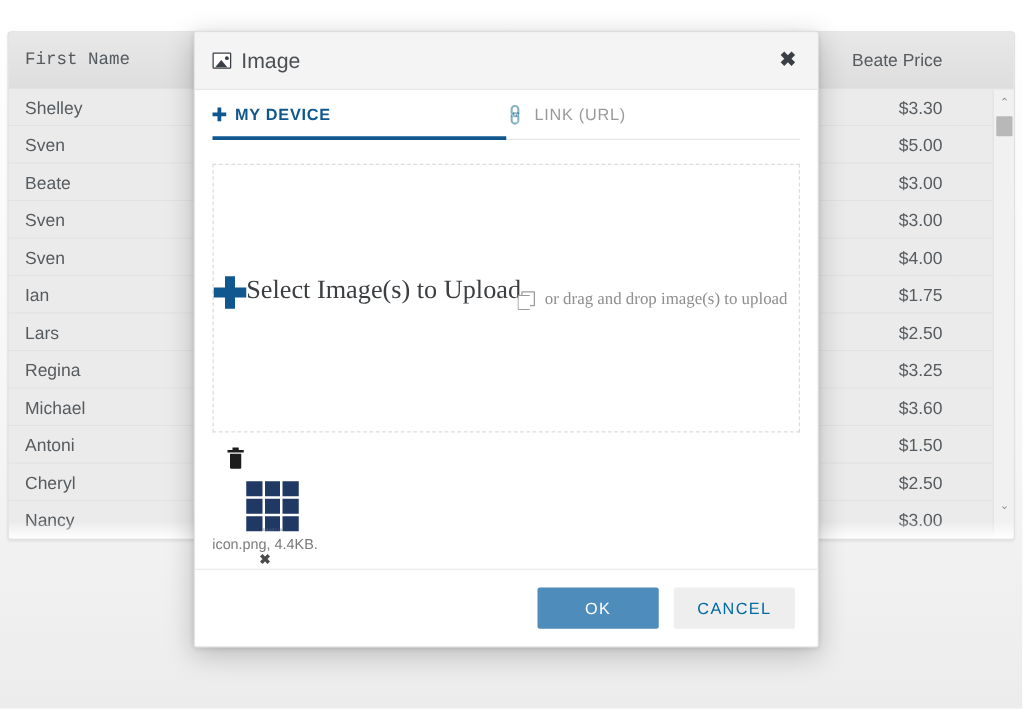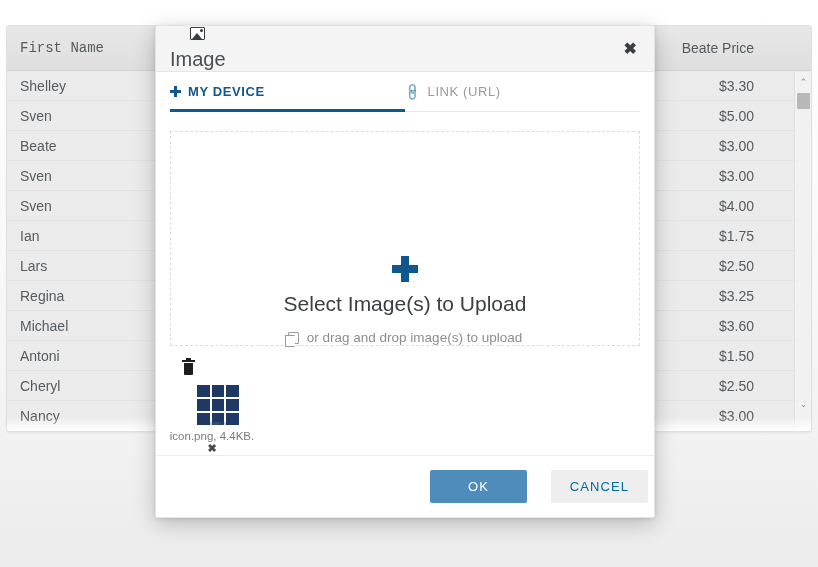--- a/index.html
+++ b/index.html
@@ -125,23 +125,22 @@
     border-bottom: 1px solid #e6e6e6;
     display: flex;
     align-items: center;
     padding: 0 14px;
     flex: none;
   }
   .dlg-title {
     display: flex;
     align-items: center;
     gap: 8px;
-    font-size: 20px;
+    font-size: 17px;
     color: #4a4f54;
-    flex-direction: column;
   }
   .icon-image {
     display: inline-block;
     width: 15px; height: 13px;
     border: 1px solid #3a3f45;
     border-radius: 1px;
     position: relative;
     overflow: hidden;
     background: #ffffff;
   }
@@ -226,24 +225,24 @@
     color: #9a9a9a;
     transform: rotate(-45deg);
   }
 
   
   .dropzone {
     margin: 19px 14px 0 14px;
     height: 215px;
     border: 1px dashed #dcdcdc;
     display: flex;
-    flex-direction: column;
     align-items: center;
-    justify-content: flex-end;
+    justify-content: flex-start;
     cursor: pointer;
+    font-family: Liberation Serif, serif;
   }
   .plus-big {
     position: relative;
     width: 26px; height: 26px;
     margin-bottom: 10px;
   }
   .plus-big::before, .plus-big::after {
     content: "";
     position: absolute;
     background: #11578f;
@@ -356,22 +355,22 @@
   }
 
   
   .dlg-footer {
     flex: none;
     height: 62px;
     border-top: 1px solid #ececec;
     display: flex;
     align-items: center;
     justify-content: flex-end;
-    gap: 24px;
-    padding: 0 6px;
+    gap: 12px;
+    padding: 0 18px;
     background: #ffffff;
   }
   .btn {
     height: 33px;
     min-width: 97px;
     padding: 0 18px;
     font-size: 13px;
     letter-spacing: 1.1px;
     border: none;
     border-radius: 2px;

